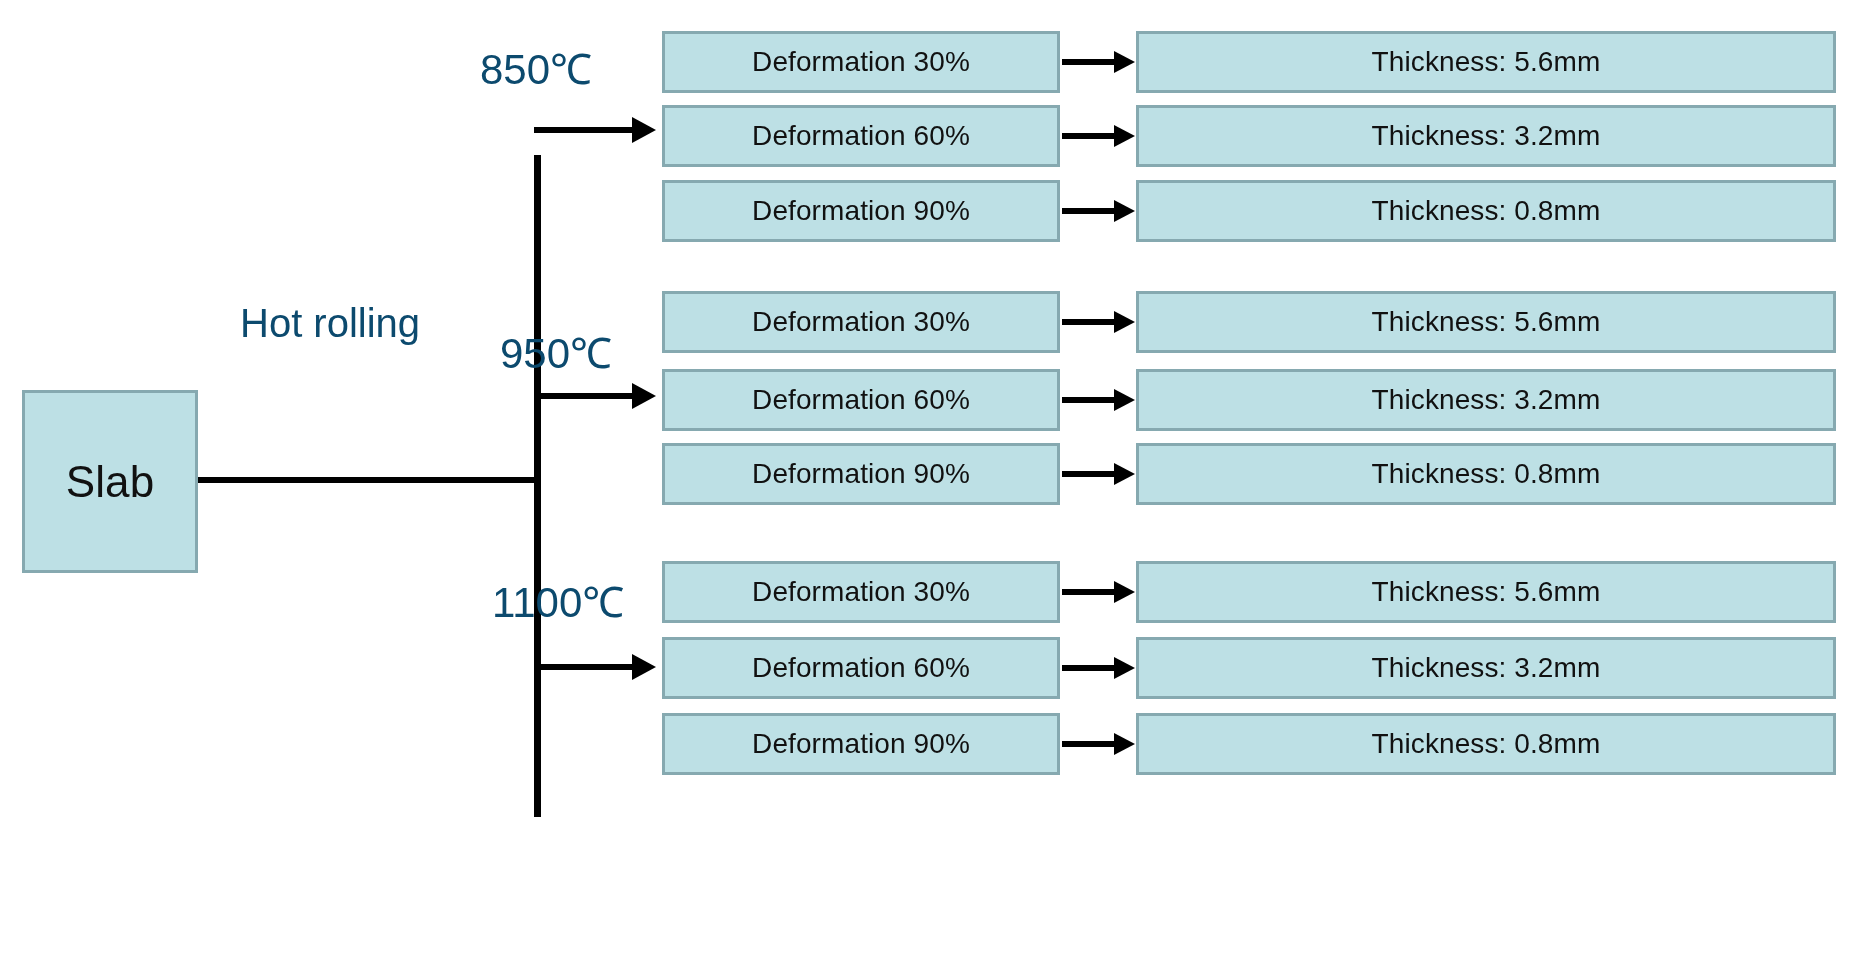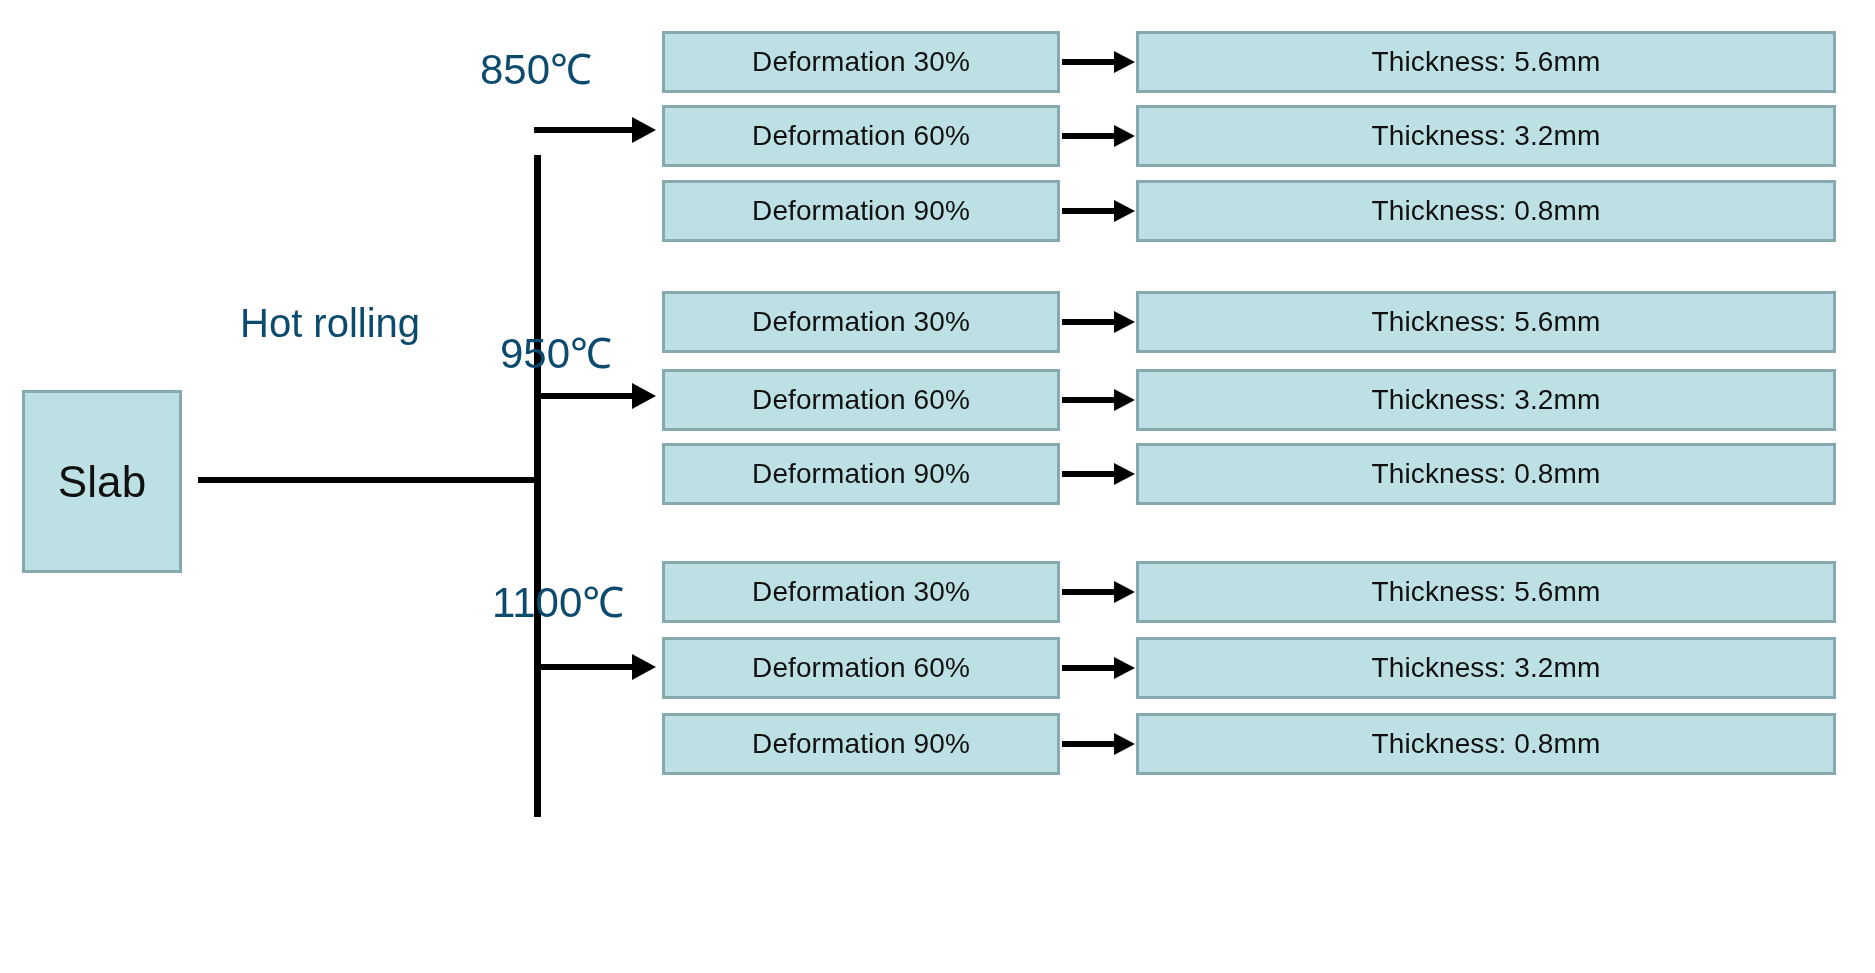--- a/index.html
+++ b/index.html
@@ -74,21 +74,21 @@
   }
   .label.temp {
     font-size: 42px;
   }
 </style>
 </head>
 <body>
 
 <div id="stage">
 
-  <div class="node slab" style="left:22px; top:390px; width:160px; height:183px;">
+  <div class="node slab" style="left:22px; top:390px; width:176px; height:183px;">
     <span>Slab</span>
   </div>
 
   <div class="label" style="left:240px; top:303px;">Hot rolling</div>
 
   <div class="hline" style="left:198px; top:477px; width:342px;"></div>
 
   <div class="vline" style="left:534px; top:155px; height:662px;"></div>
 
   <div class="label temp" style="left:480px; top:49px;">850℃</div>

